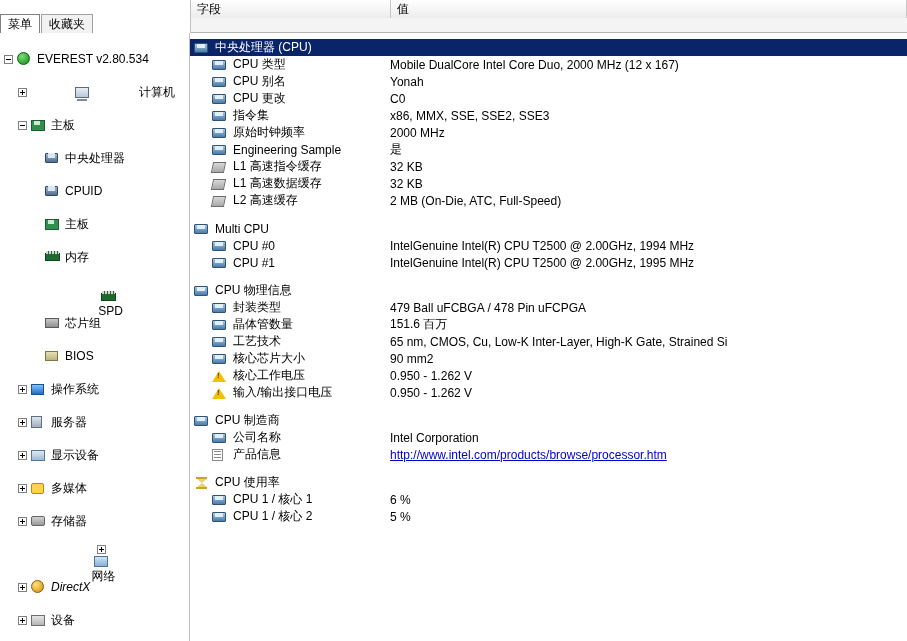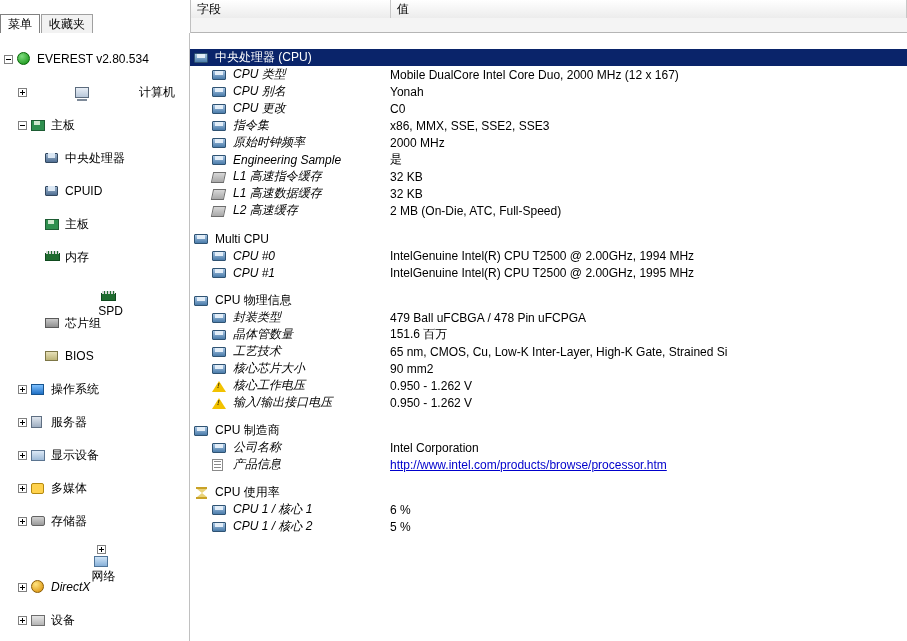--- a/index.html
+++ b/index.html
@@ -277,42 +277,42 @@
     background: linear-gradient(#b9d7f2, #6c9fcf);
     border: 1px solid #3d6b97;
     border-radius: 50% / 25%;
     box-sizing: border-box;
   }
 
   
   .group {
     margin-top: 2px;
   }
-  .group.first { margin-top: 16px; }
+  .group.first { margin-top: 6px; }
   .row {
     display: flex;
     align-items: center;
     height: 17px;
     font-size: 12px;
     white-space: nowrap;
   }
   .row .rfield {
     width: 200px;
     display: flex;
     align-items: center;
     box-sizing: border-box;
     overflow: hidden;
   }
   .row .rvalue {
     flex: 1;
     overflow: hidden;
     text-overflow: ellipsis;
   }
   .row.header .rfield { padding-left: 4px; }
-  .row.item .rfield { padding-left: 22px; font-style: italic; }
+  .row.item .rfield { padding-left: 22px; }
   .row.selected {
     background: #0a246a;
     color: #ffffff;
   }
   .row.selected .rvalue { color: #ffffff; }
 
   .dicon {
     width: 16px;
     height: 13px;
     margin-right: 5px;

